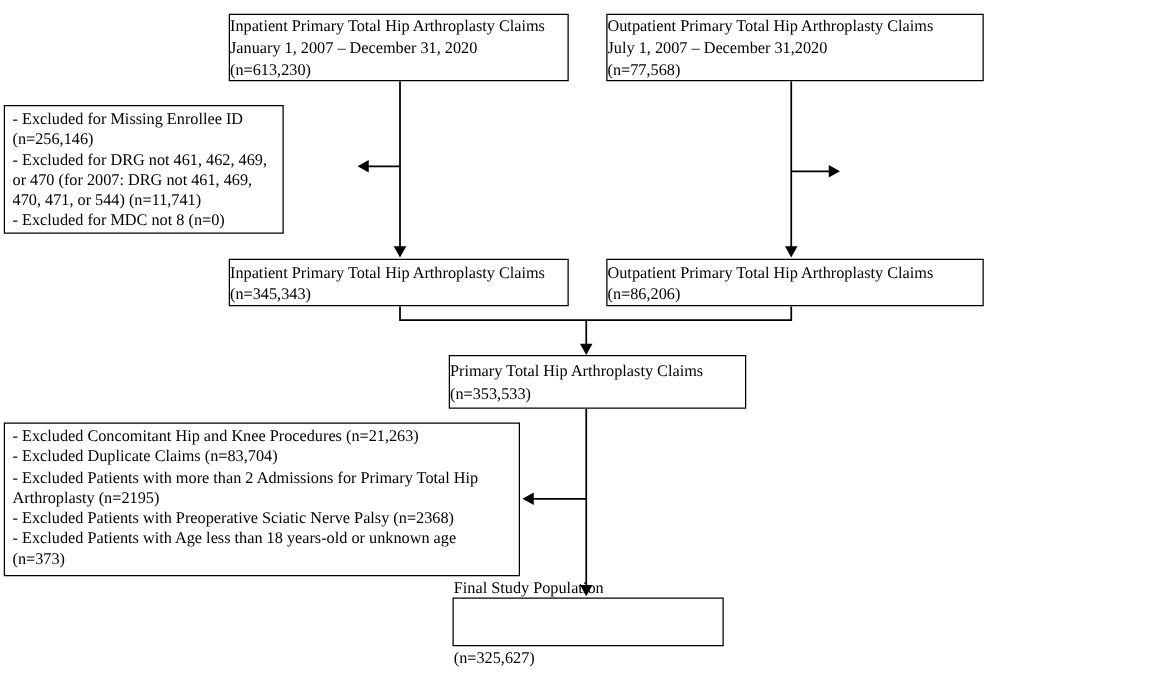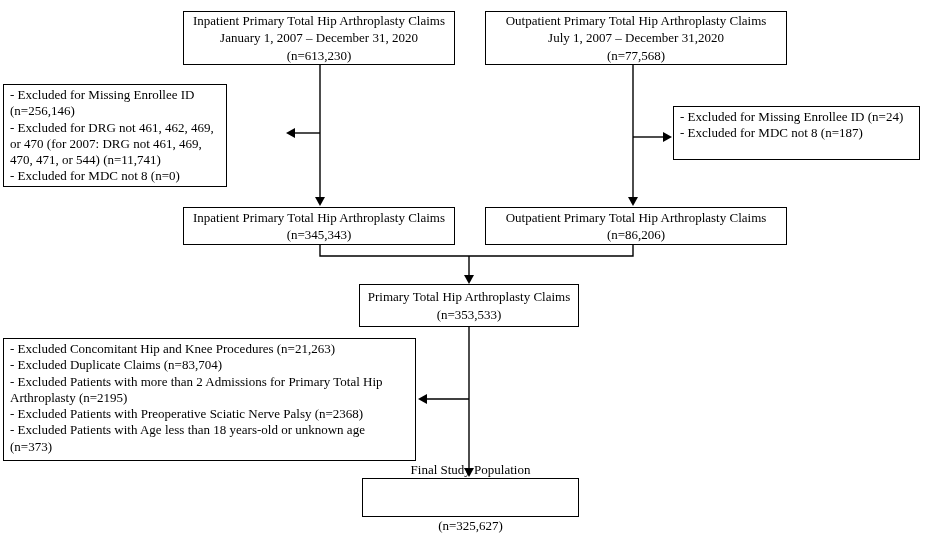--- a/index.html
+++ b/index.html
@@ -20,21 +20,20 @@
     position: absolute;
     box-sizing: border-box;
     border: 1.6px solid #000000;
     background: #ffffff;
     font-size: 13px;
   }
   .fbox.center {
     display: flex;
     flex-direction: column;
     justify-content: center;
-    text-align: center;
     line-height: 17.5px;
   }
   .fbox.list {
     text-align: left;
     padding: 2px 6px;
     line-height: 16.3px;
   }
   .connectors {
     position: absolute;
     left: 0;
@@ -107,36 +106,32 @@
     <div>July 1, 2007 – December 31,2020</div>
     <div>(n=77,568)</div>
   </div>
 
   <div class="fbox list" style="left:3px; top:84px; width:224px; height:103px;">
     <div>- Excluded for Missing Enrollee ID (n=256,146)</div>
     <div>- Excluded for DRG not 461, 462, 469, or 470 (for 2007: DRG not 461, 469, 470, 471, or 544) (n=11,741)</div>
     <div>- Excluded for MDC not 8 (n=0)</div>
   </div>
 
-  <div class="fbox list" style="left:673px; top:106px; width:247px; height:54px;">
-    <div>- Excluded for Missing Enrollee ID (n=24)</div>
-    <div>- Excluded for MDC not 8 (n=187)</div>
-  </div>
 
   <div class="fbox center" style="left:183px; top:207px; width:272px; height:38px;">
     <div>Inpatient Primary Total Hip Arthroplasty Claims</div>
     <div>(n=345,343)</div>
   </div>
 
   <div class="fbox center" style="left:485px; top:207px; width:302px; height:38px;">
     <div>Outpatient Primary Total Hip Arthroplasty Claims</div>
     <div>(n=86,206)</div>
   </div>
 
-  <div class="fbox center" style="left:359px; top:284px; width:220px; height:43px;font-family:Liberation Serif, serif;">
+  <div class="fbox center" style="left:359px; top:284px; width:238px; height:43px;font-family:Liberation Serif, serif;">
     <div>Primary Total Hip Arthroplasty Claims</div>
     <div>(n=353,533)</div>
   </div>
 
   <div class="fbox list" style="left:3px; top:338px; width:413px; height:123px;">
     <div>- Excluded Concomitant Hip and Knee Procedures (n=21,263)</div>
     <div>- Excluded Duplicate Claims (n=83,704)</div>
     <div>- Excluded Patients with more than 2 Admissions for Primary Total Hip Arthroplasty (n=2195)</div>
     <div>- Excluded Patients with Preoperative Sciatic Nerve Palsy (n=2368)</div>
     <div>- Excluded Patients with Age less than 18 years-old or unknown age (n=373)</div>

